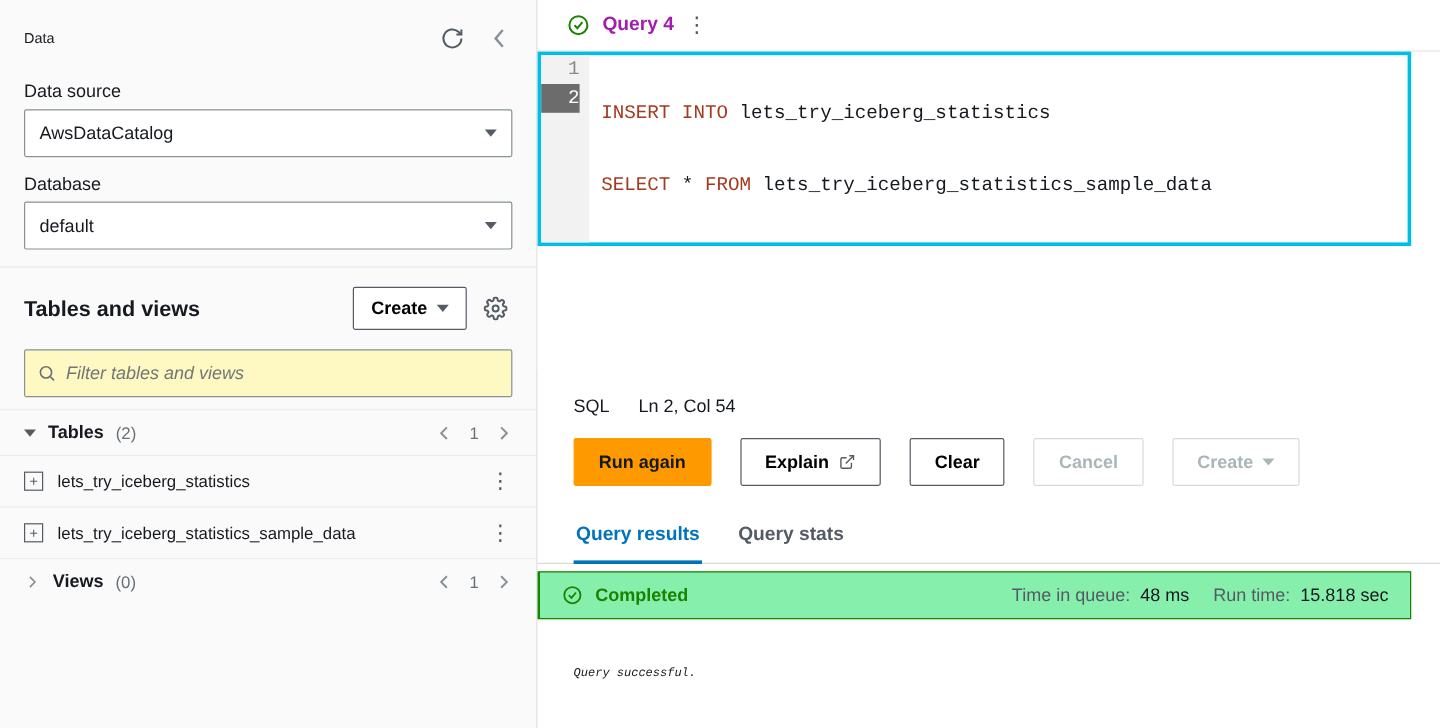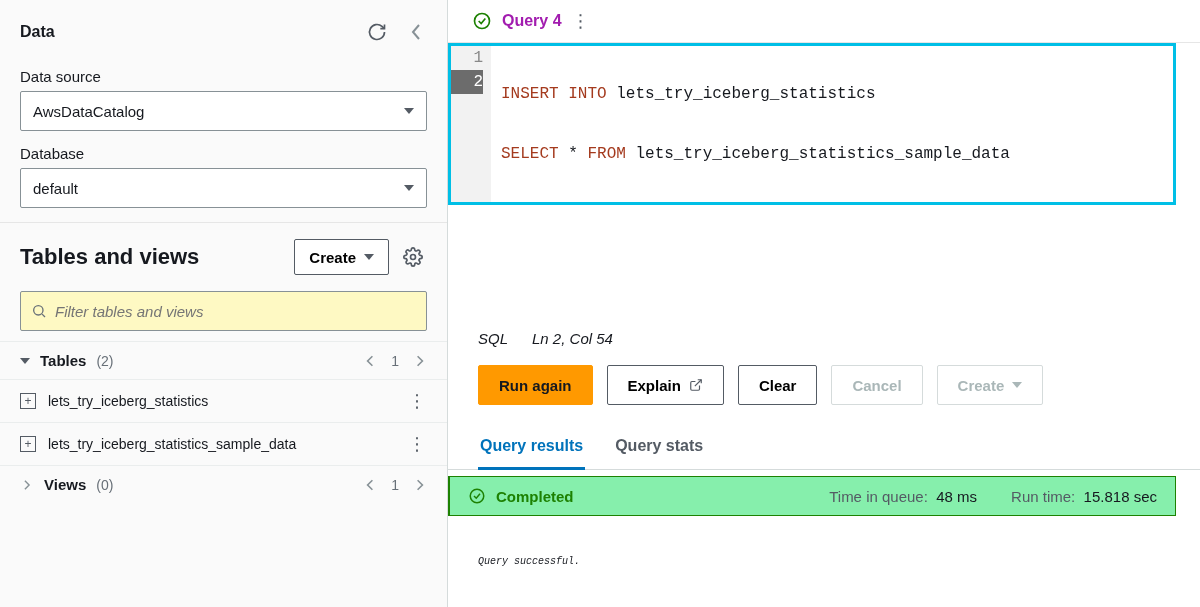--- a/index.html
+++ b/index.html
@@ -20,22 +20,22 @@
   display: flex;
   flex-direction: column;
 }
 .sidebar-header {
   display: flex;
   align-items: center;
   justify-content: space-between;
   padding: 18px 20px 22px 20px;
 }
 .sidebar-header h2 {
-  font-size: 16px;
-  font-weight: 700;
+  font-size: 12px;
+  font-weight: 400;
 }
 .icon-btn {
   background: transparent;
   border: none;
   cursor: pointer;
   color: #545b64;
   padding: 4px;
   display: inline-flex;
   align-items: center;
   justify-content: center;
@@ -69,21 +69,21 @@
   border-top: 6px solid #545b64;
 }
 .tv-header {
   display: flex;
   align-items: center;
   justify-content: space-between;
   padding: 16px 20px 10px 20px;
   border-top: 1px solid #e6e6e6;
 }
 .tv-header h3 {
-  font-size: 22px;
+  font-size: 18px;
   font-weight: 700;
 }
 .create-btn {
   height: 36px;
   border: 1px solid #545b64;
   border-radius: 2px;
   background: #fff;
   padding: 0 14px;
   font-size: 15px;
   font-weight: 700;
@@ -218,25 +218,24 @@
 .blank-area {
   height: 120px;
   background: #fff;
 }
 .status-line {
   padding: 20px 30px 14px 30px;
   font-size: 15px;
   color: #16191f;
   display:flex;
   gap: 24px;
-  font-style: italic;
 }
 .action-bar {
   display: flex;
-  gap: 14px;
+  gap: 24px;
   padding: 4px 30px 20px 30px;
   align-items: center;
 }
 .btn {
   height: 40px;
   border: 1px solid #545b64;
   border-radius: 2px;
   background: #fff;
   padding: 0 20px;
   font-size: 15px;
@@ -288,21 +287,21 @@
   align-items: center;
   justify-content: space-between;
   padding: 10px 18px;
   font-size: 15px;
 }
 .result-status .left {
   display: flex; align-items: center; gap: 10px;
   color: #1d8102; font-weight: 700;
 }
 .result-status .right {
-  display: flex; gap: 34px; color: #545b64;
+  display: flex; gap: 20px; color: #545b64;
 }
 .result-status .right b { color: #16191f; font-weight: 400; }
 .result-body {
   padding: 40px 30px;
   font-family: "Courier New", Consolas, monospace;
   font-size: 10px;
   font-style: italic;
 }
 svg { display: block; }
 .chev { width:14px; stroke:#879196; stroke-width:2; fill:none; }

